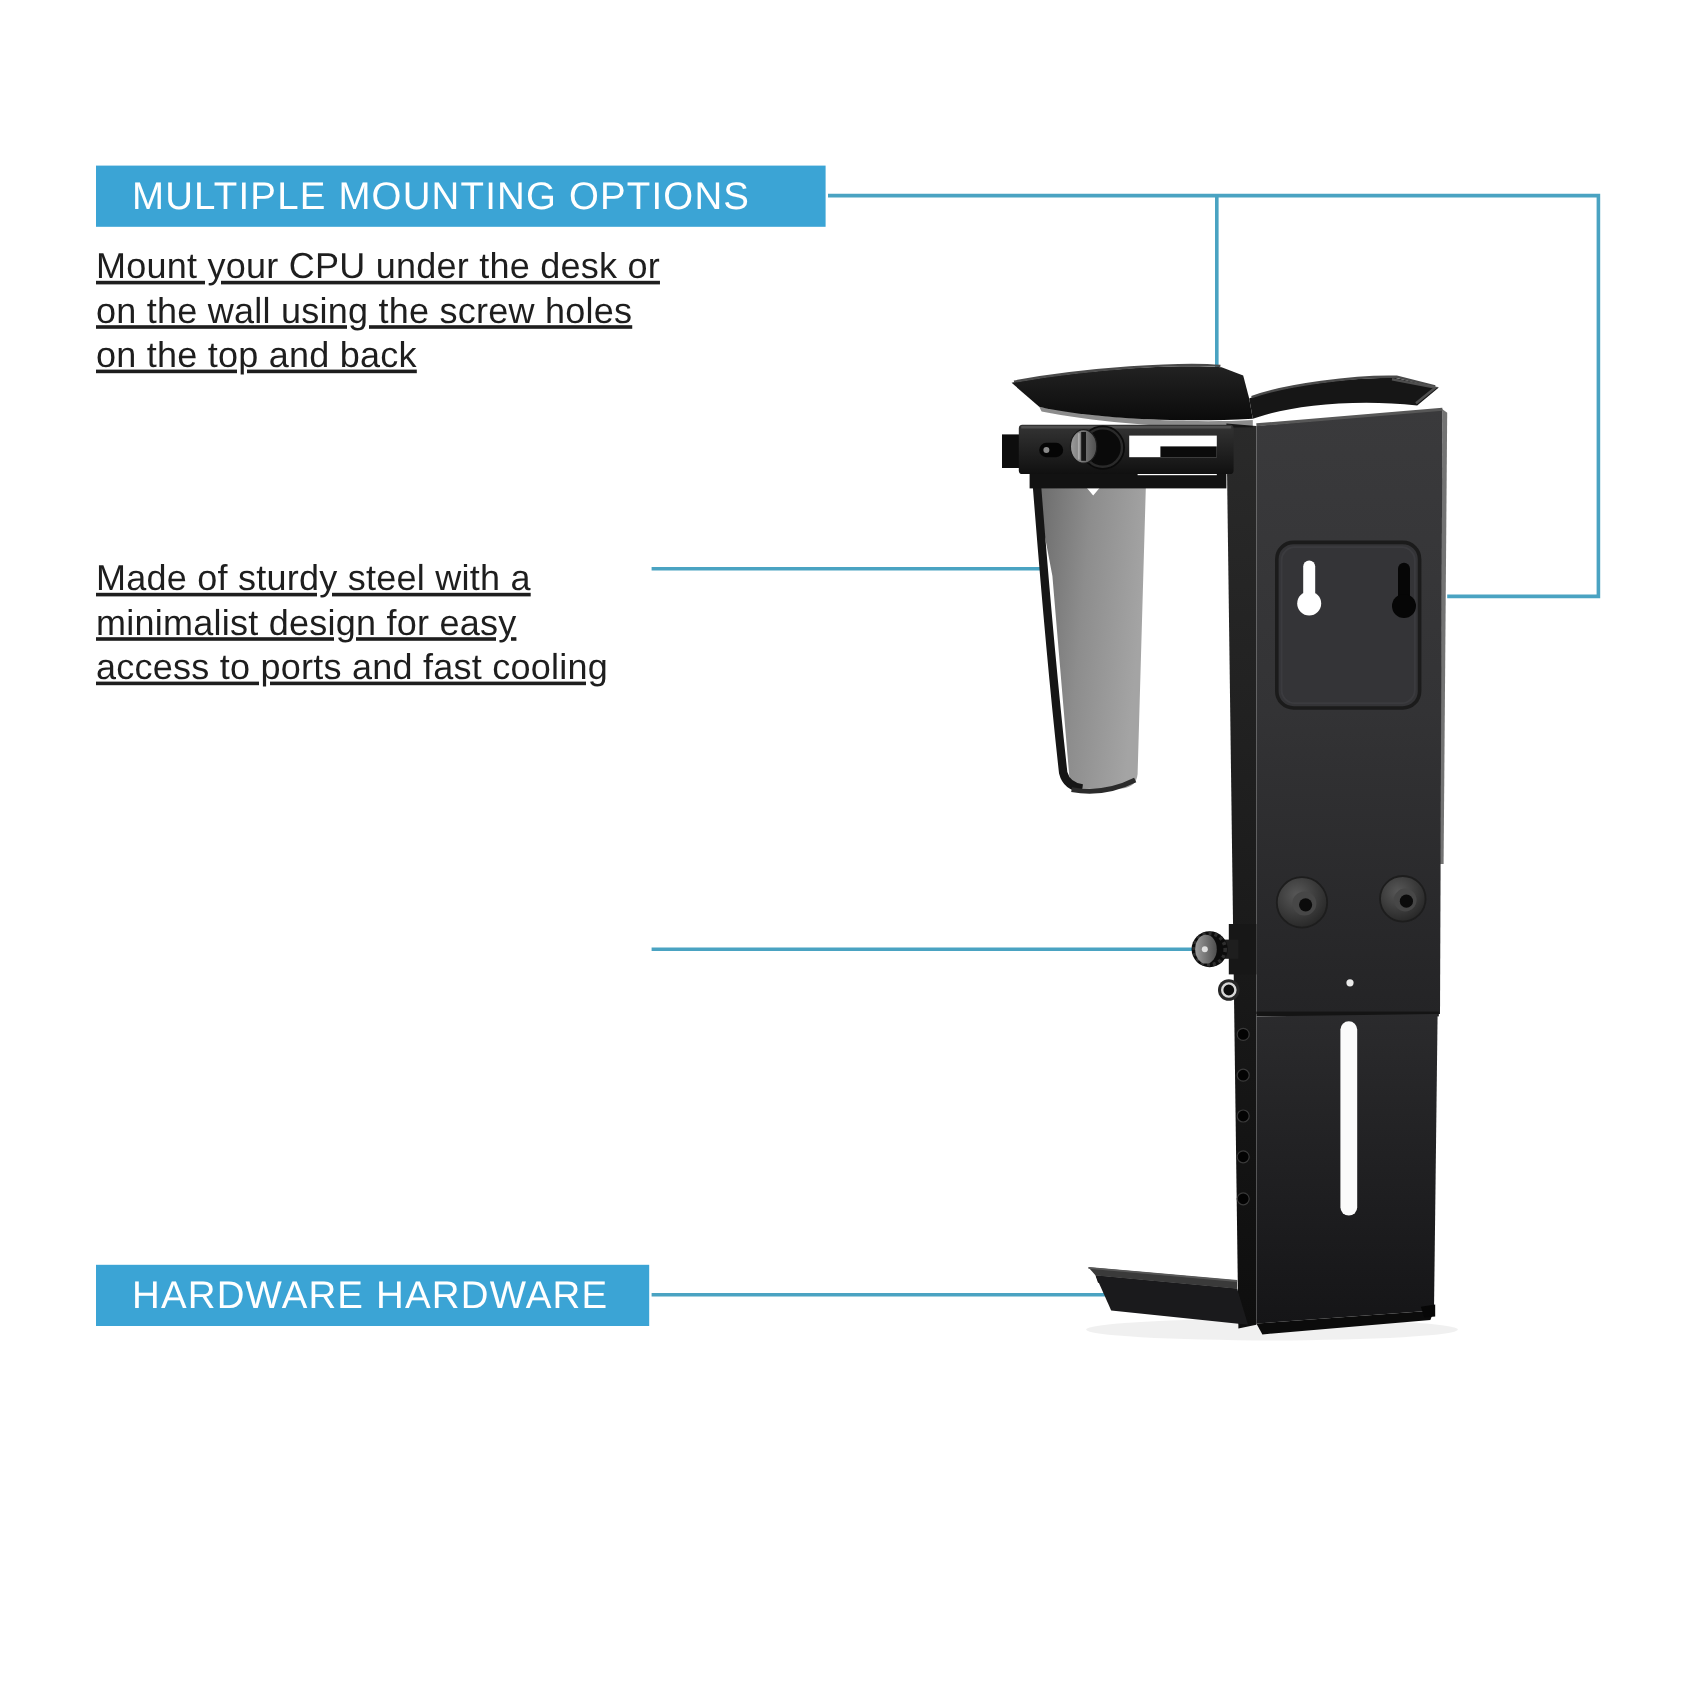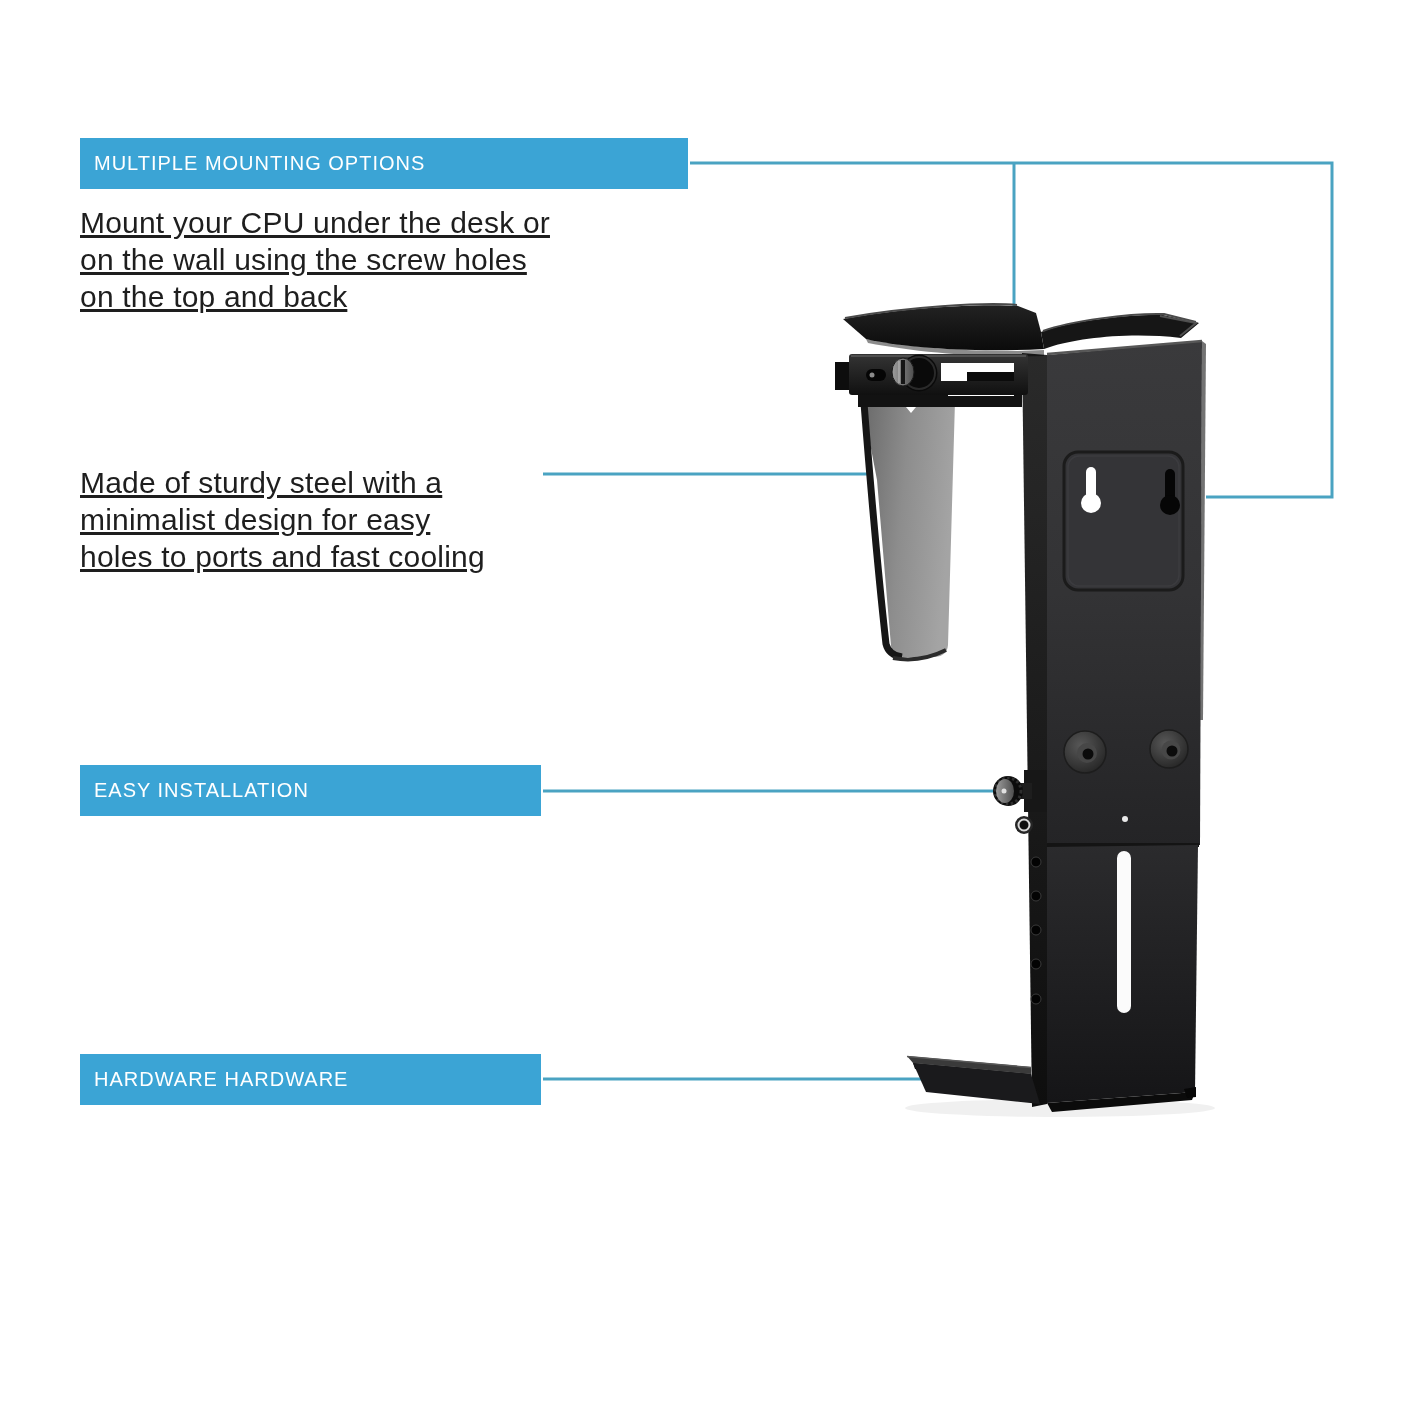--- a/index.html
+++ b/index.html
@@ -11,21 +11,21 @@
   html,body{margin:0;padding:0;background:#fff;}
   .canvas{
     position:relative;width:1406px;height:1406px;background:#fff;
     font-family:"Liberation Sans",sans-serif;overflow:hidden;
   }
   .art{position:absolute;left:0;top:0;width:1406px;height:1406px;}
   .feature{position:absolute;left:80px;width:580px;}
   .banner{
     background:var(--accent,#3BA4D5);color:var(--banner-text,#fff);
     height:51px;display:flex;align-items:center;box-sizing:border-box;
-    padding-left:14px;font-size:20px;font-weight:500;letter-spacing:1px;
+    padding-left:30px;font-size:32px;font-weight:500;letter-spacing:1px;
     white-space:nowrap;
   }
   .desc{
     margin:15px 0 0 0;font-size:30px;line-height:37px;font-weight:400;
     color:var(--body-text,#1E1E1E);white-space:pre-line;letter-spacing:.2px;text-decoration:underline;
   }
   .f1{top:138px}.f1 .banner{width:608px}
   .f2{top:449px}.f2 .banner{width:461px}
   .f3{top:765px}.f3 .banner{width:461px}
   .f4{top:1054px}.f4 .banner{width:461px}
@@ -197,27 +197,24 @@
       <span>MULTIPLE MOUNTING OPTIONS</span>
     </div>
     <p class="desc">Mount your CPU under the desk or
 on the wall using the screw holes
 on the top and back</p>
   </section>
 
   <section class="feature f2">
     <p class="desc">Made of sturdy steel with a
 minimalist design for easy
-holes to ports and fast cooling</p>
+access to ports and fast cooling</p>
   </section>
 
   <section class="feature f3">
-    <div class="banner">
-      <span>EASY INSTALLATION</span>
-    </div>
   </section>
 
   <section class="feature f4">
     <div class="banner">
       <span>HARDWARE HARDWARE</span>
     </div>
   </section>
 
 </div>
 

